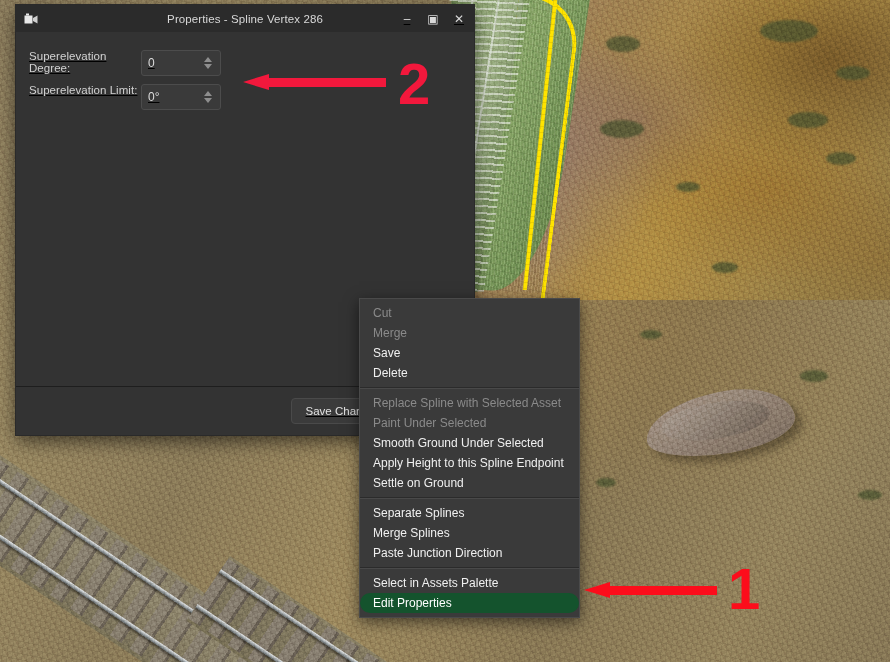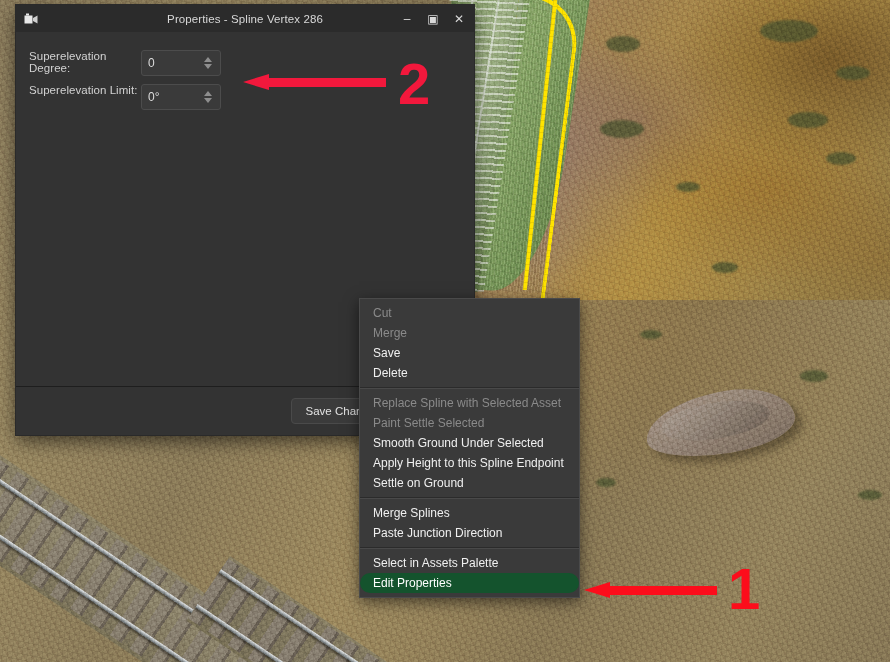--- a/index.html
+++ b/index.html
@@ -143,20 +143,21 @@
     z-index:-1;
   }
 
   
   #props-dialog{
     position:absolute;left:16px;top:5px;width:458px;height:430px;
     background:#333333;
     box-shadow:0 0 0 1px #2a2a2a, 0 6px 18px rgba(0,0,0,.6);
     display:flex;flex-direction:column;
     z-index:20;
+    text-decoration:underline;
   }
   #titlebar{
     height:27px;background:#2b2b2b;display:flex;align-items:center;
     padding:0 2px 0 6px;flex:0 0 auto;position:relative;
   }
   .tb-icon{width:18px;height:18px;display:flex;align-items:center;justify-content:center;}
   .tb-title{
     position:absolute;left:0;right:0;text-align:center;
     color:#d8d8d8;font-size:11.5px;letter-spacing:.1px;pointer-events:none;
   }
@@ -322,25 +323,26 @@
   </div>
 </div>
 
 <div id="ctx-menu">
     <div class="mi disabled">Cut</div>
     <div class="mi disabled">Merge</div>
     <div class="mi">Save</div>
     <div class="mi">Delete</div>
     <div class="msep"></div>
     <div class="mi disabled">Replace Spline with Selected Asset</div>
-    <div class="mi disabled">Paint Settle Selected</div>
+    <div class="mi disabled">Paint Under Selected</div>
     <div class="mi">Smooth Ground Under Selected</div>
     <div class="mi">Apply Height to this Spline Endpoint</div>
     <div class="mi">Settle on Ground</div>
     <div class="msep"></div>
+    <div class="mi">Separate Splines</div>
     <div class="mi">Merge Splines</div>
     <div class="mi">Paste Junction Direction</div>
     <div class="msep"></div>
     <div class="mi">Select in Assets Palette</div>
     <div class="mi selected">Edit Properties</div>
   </div>
 
 <div class="annot">
   <div class="arrow" style="left:243px;top:74px;width:143px;">
     <div class="shaft" style="width:122px;background:#f2183c;"></div>

